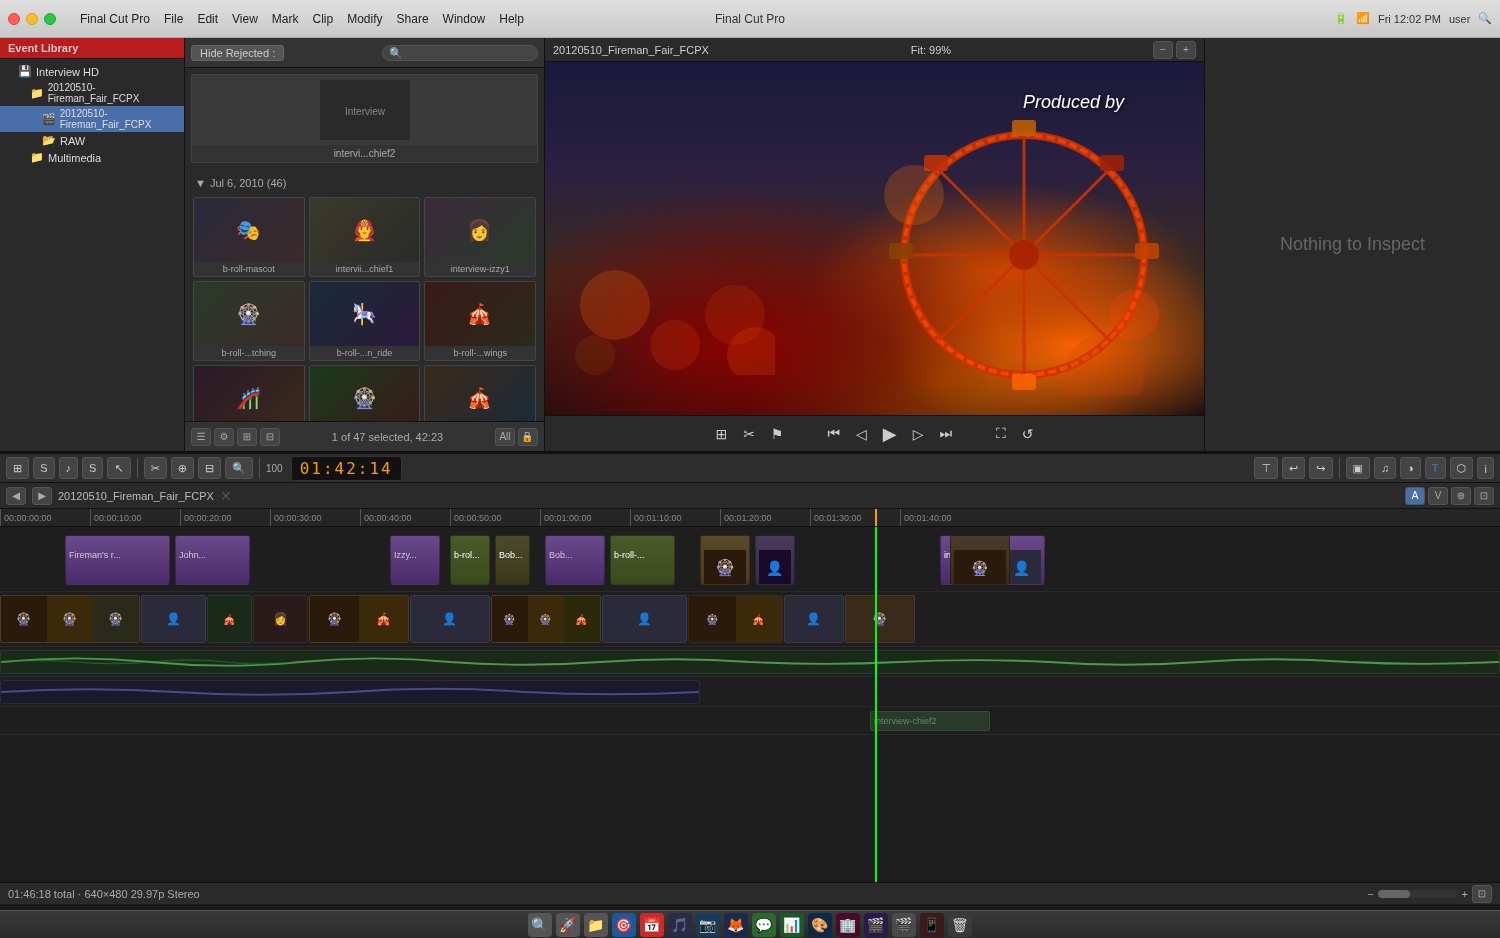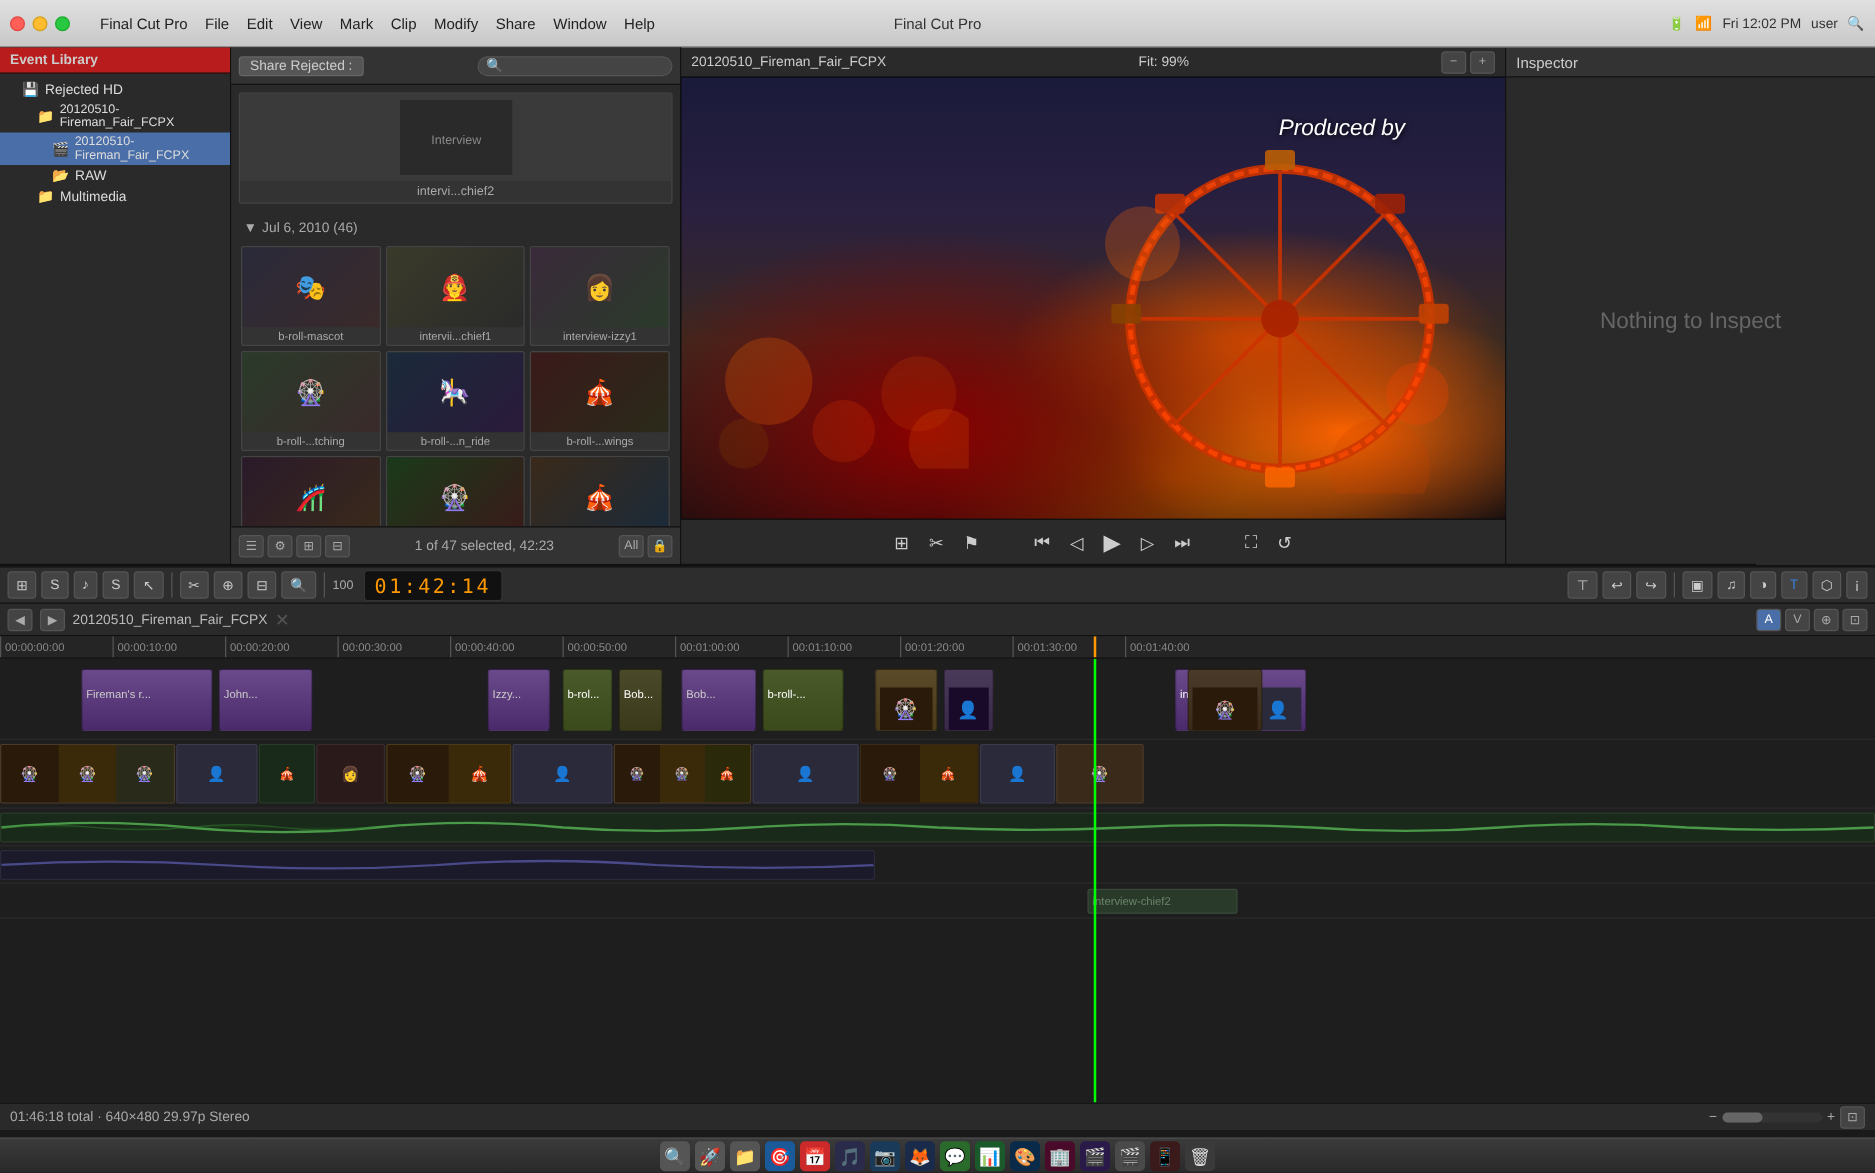--- a/index.html
+++ b/index.html
@@ -142,21 +142,21 @@
 
 <div style="position:relative; width:100%; height:calc(938px - 22px - 28px);">
 
   <div style="display:flex; height:415px; border-bottom: 2px solid #111;">
 
     <div id="event-library">
       <div id="event-library-header">Event Library</div>
       <div id="event-library-tree">
         <div class="tree-item tree-indent-1">
           <span class="tree-icon">💾</span>
-          <span>Rejected HD</span>
+          <span>Interview HD</span>
         </div>
         <div class="tree-item tree-indent-2">
           <span class="tree-icon">📁</span>
           <span style="font-size:10px;">20120510-Fireman_Fair_FCPX</span>
         </div>
         <div class="tree-item tree-indent-3 selected">
           <span class="tree-icon">🎬</span>
           <span style="font-size:10px;">20120510-Fireman_Fair_FCPX</span>
         </div>
         <div class="tree-item tree-indent-3">
@@ -165,21 +165,21 @@
         </div>
         <div class="tree-item tree-indent-2">
           <span class="tree-icon">📁</span>
           <span>Multimedia</span>
         </div>
       </div>
     </div>
 
     <div id="browser">
       <div id="browser-toolbar">
-        <button class="browser-btn">Share Rejected :</button>
+        <button class="browser-btn">Hide Rejected :</button>
         <div style="flex:1;"></div>
         <input id="browser-search" type="text" placeholder="🔍" style="">
       </div>
 
       <div id="browser-top-clip">
         <div class="top-clip-item">
           <div class="browser-thumb-large">
             <svg width="90" height="60" viewBox="0 0 90 60">
               <rect width="90" height="60" fill="#2a2a2a"></rect>
               <text x="45" y="35" text-anchor="middle" fill="#888" font-size="10">Interview</text>
@@ -311,21 +311,20 @@
         <button class="vc-btn" style="font-size:18px;">▶</button>
         <button class="vc-btn">▷</button>
         <button class="vc-btn">⏭</button>
         <div style="width:20px;"></div>
         <button class="vc-btn">⛶</button>
         <button class="vc-btn">↺</button>
       </div>
     </div>
 
     <div id="inspector">
-      <div id="inspector-header">Inspector</div>
       <div id="inspector-content">
         <div class="nothing-to-inspect">Nothing to Inspect</div>
       </div>
     </div>
   </div>
 
   <div id="timeline-toolbar" style="position:relative; top:0; height:30px; background:#2d2d2d; border-bottom:1px solid #111; display:flex; align-items:center; padding:0 6px; gap:4px;">
     <button class="tb-btn">⊞</button>
     <button class="tb-btn">S</button>
     <button class="tb-btn">♪</button>

